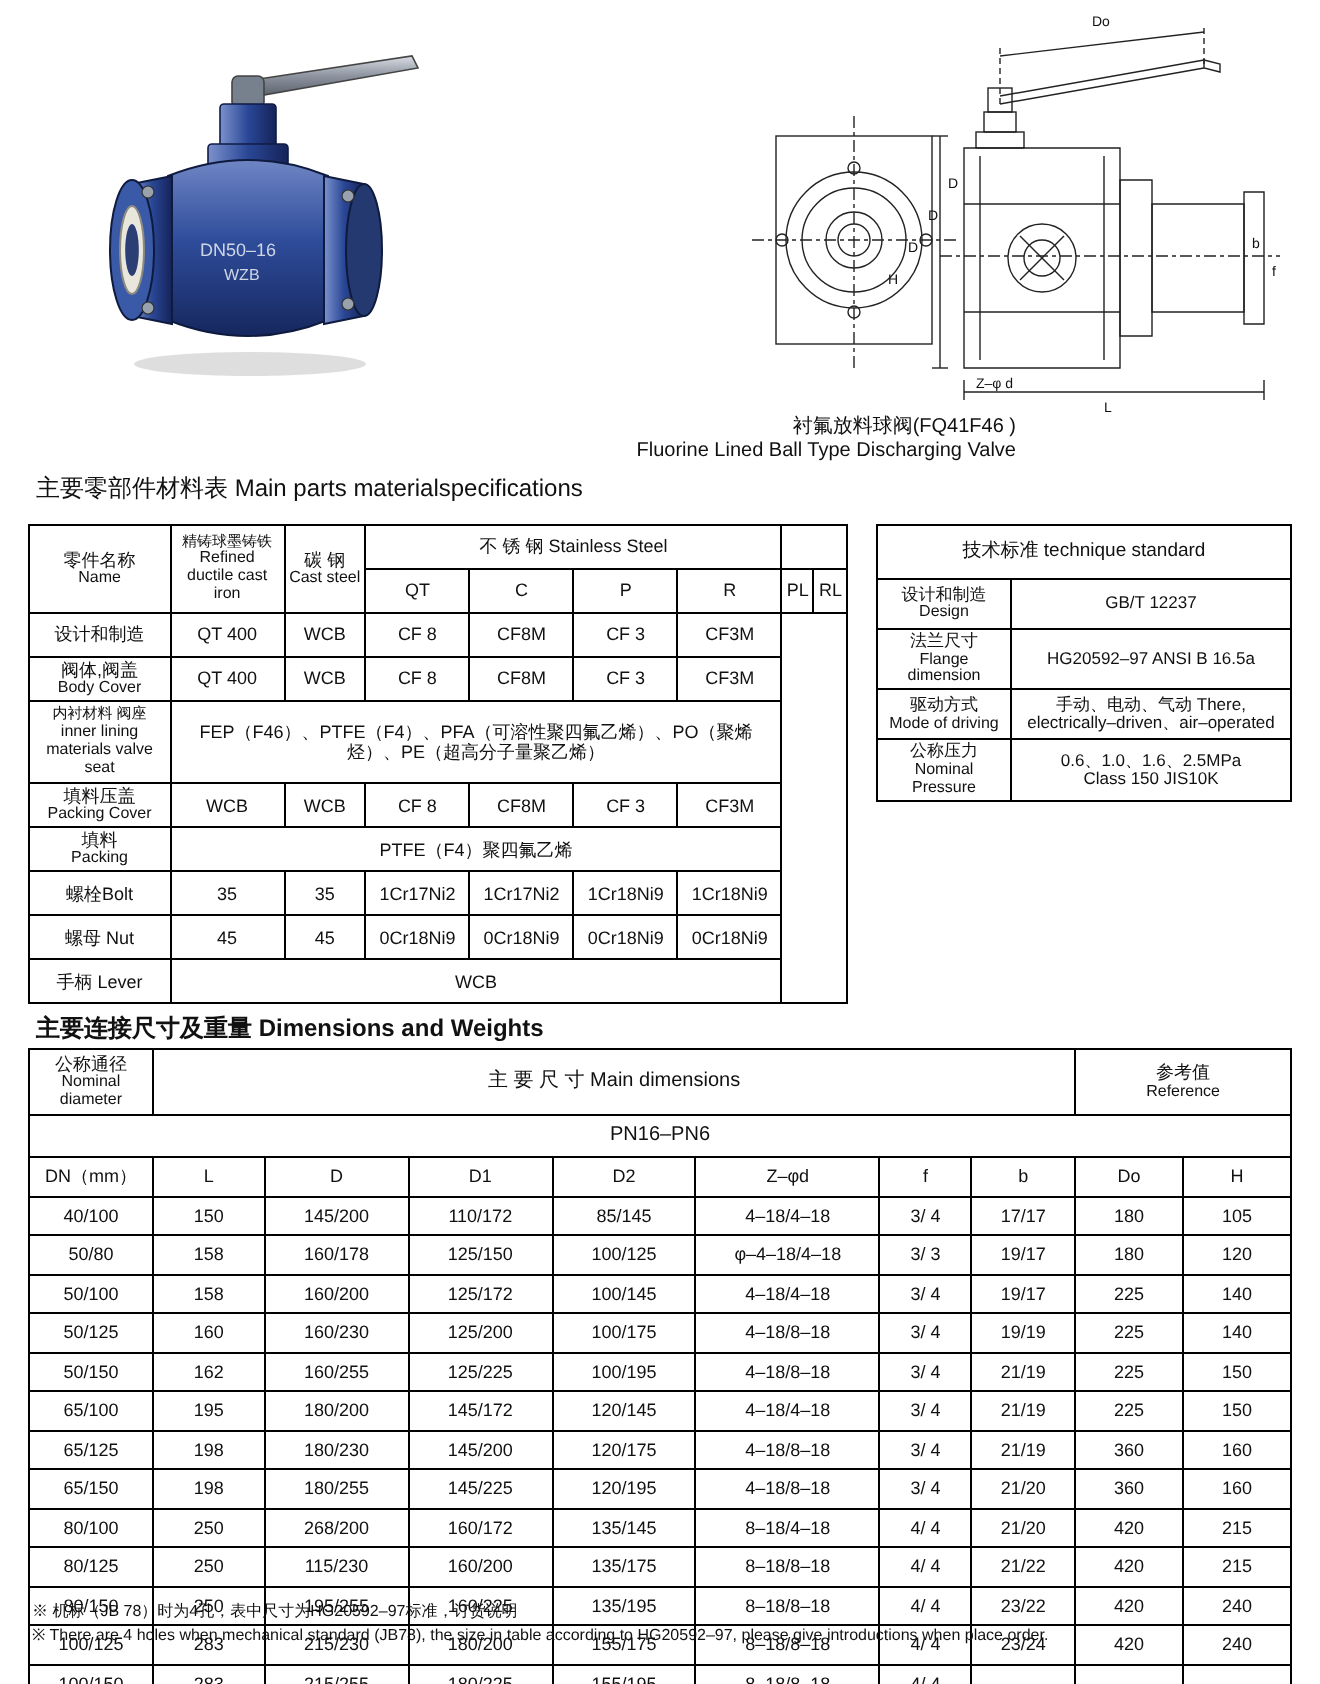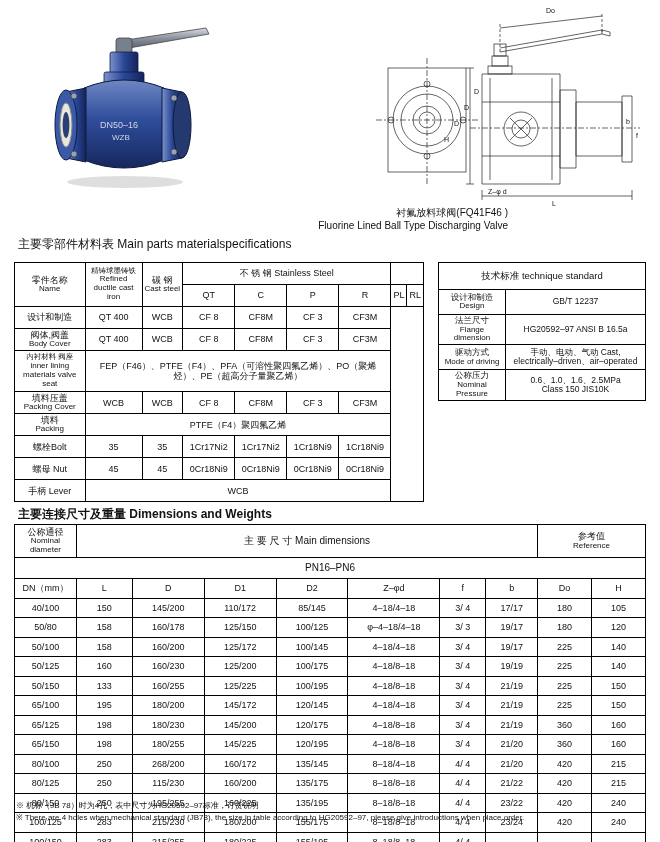--- a/index.html
+++ b/index.html
@@ -313,21 +313,21 @@
             <span class="en">Flange dimension</span>
           </td>
           <td>HG20592–97 ANSI B 16.5a</td>
         </tr>
         <tr>
           <td class="lbl two-line">
             <span>驱动方式</span>
             <span class="en">Mode of driving</span>
           </td>
           <td class="two-line">
-            <span>手动、电动、气动  Cast,</span>
+            <span>手动、电动、气动  There,</span>
             <span>electrically–driven、air–operated</span>
           </td>
         </tr>
         <tr>
           <td class="lbl two-line">
             <span>公称压力</span>
             <span class="en">Nominal Pressure</span>
           </td>
           <td class="two-line">
             <span>0.6、1.0、1.6、2.5MPa</span>
@@ -427,21 +427,21 @@
           <td>125/200</td>
           <td>100/175</td>
           <td>4–18/8–18</td>
           <td>3/ 4</td>
           <td>19/19</td>
           <td>225</td>
           <td>140</td>
         </tr>
         <tr>
           <td>50/150</td>
-          <td>133</td>
+          <td>162</td>
           <td>160/255</td>
           <td>125/225</td>
           <td>100/195</td>
           <td>4–18/8–18</td>
           <td>3/ 4</td>
           <td>21/19</td>
           <td>225</td>
           <td>150</td>
         </tr>
         <tr>

